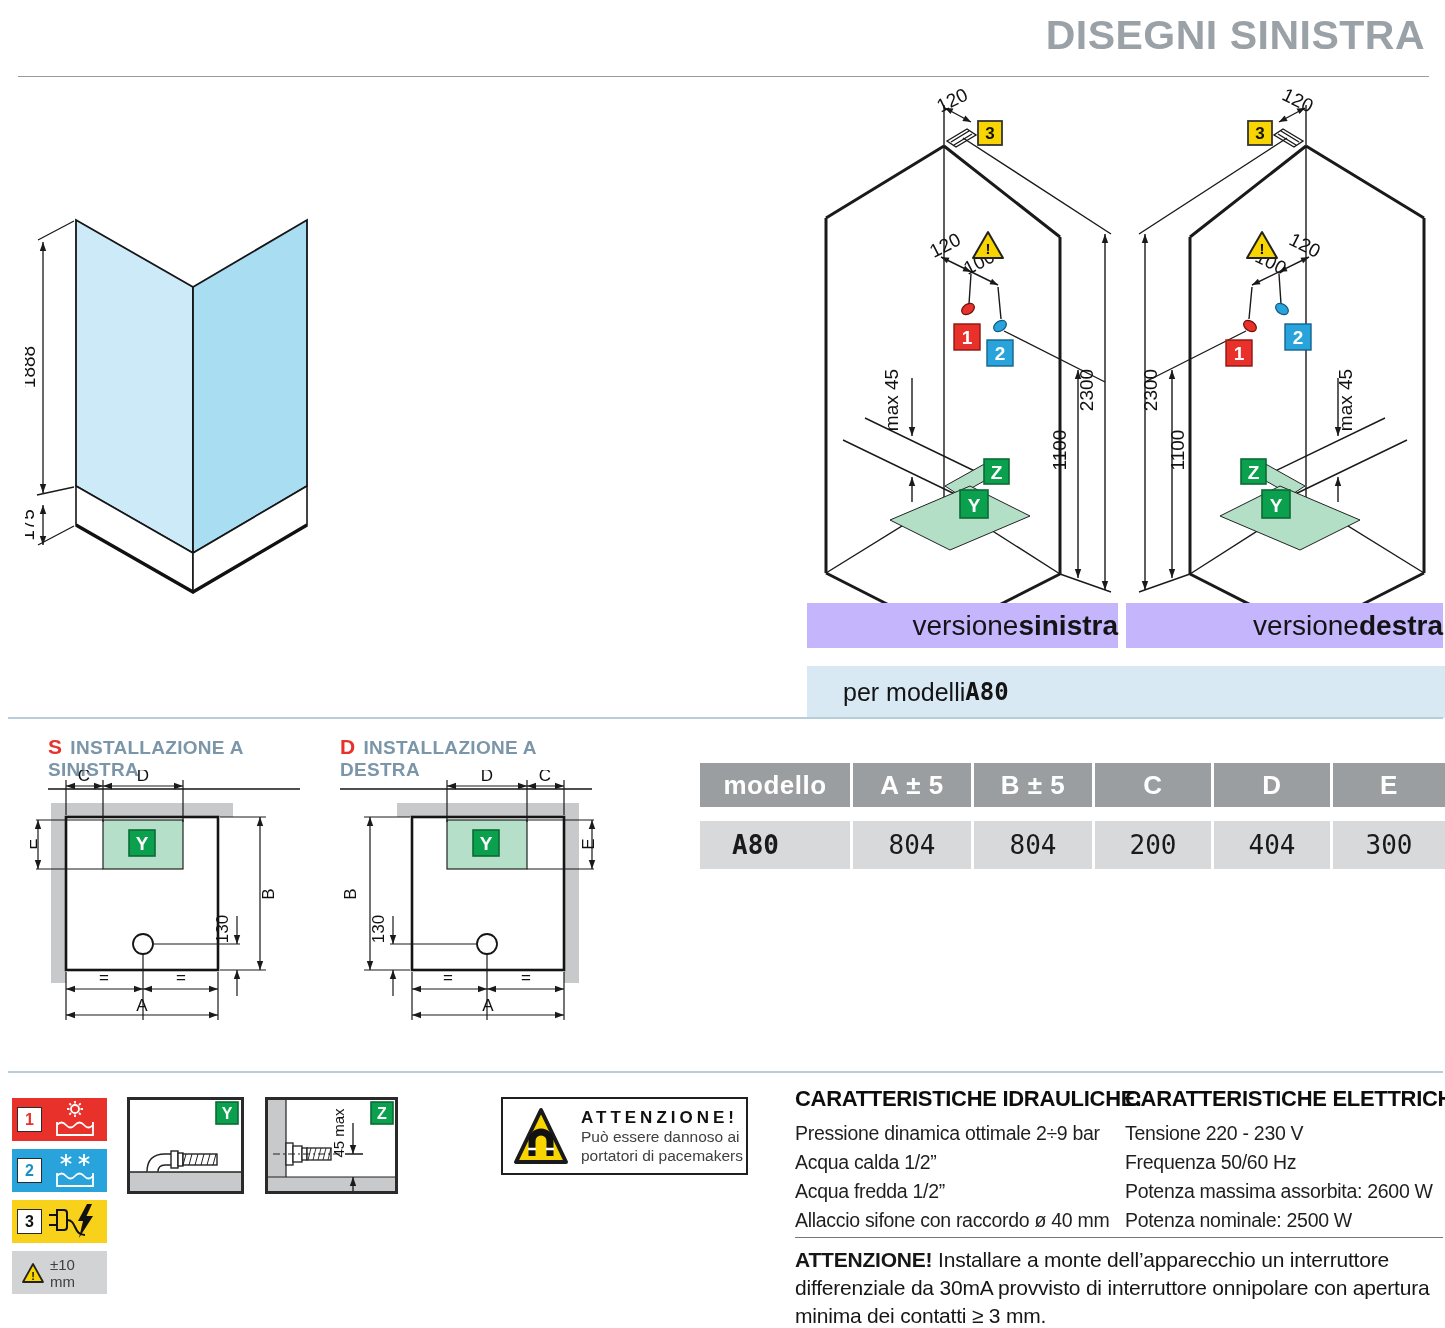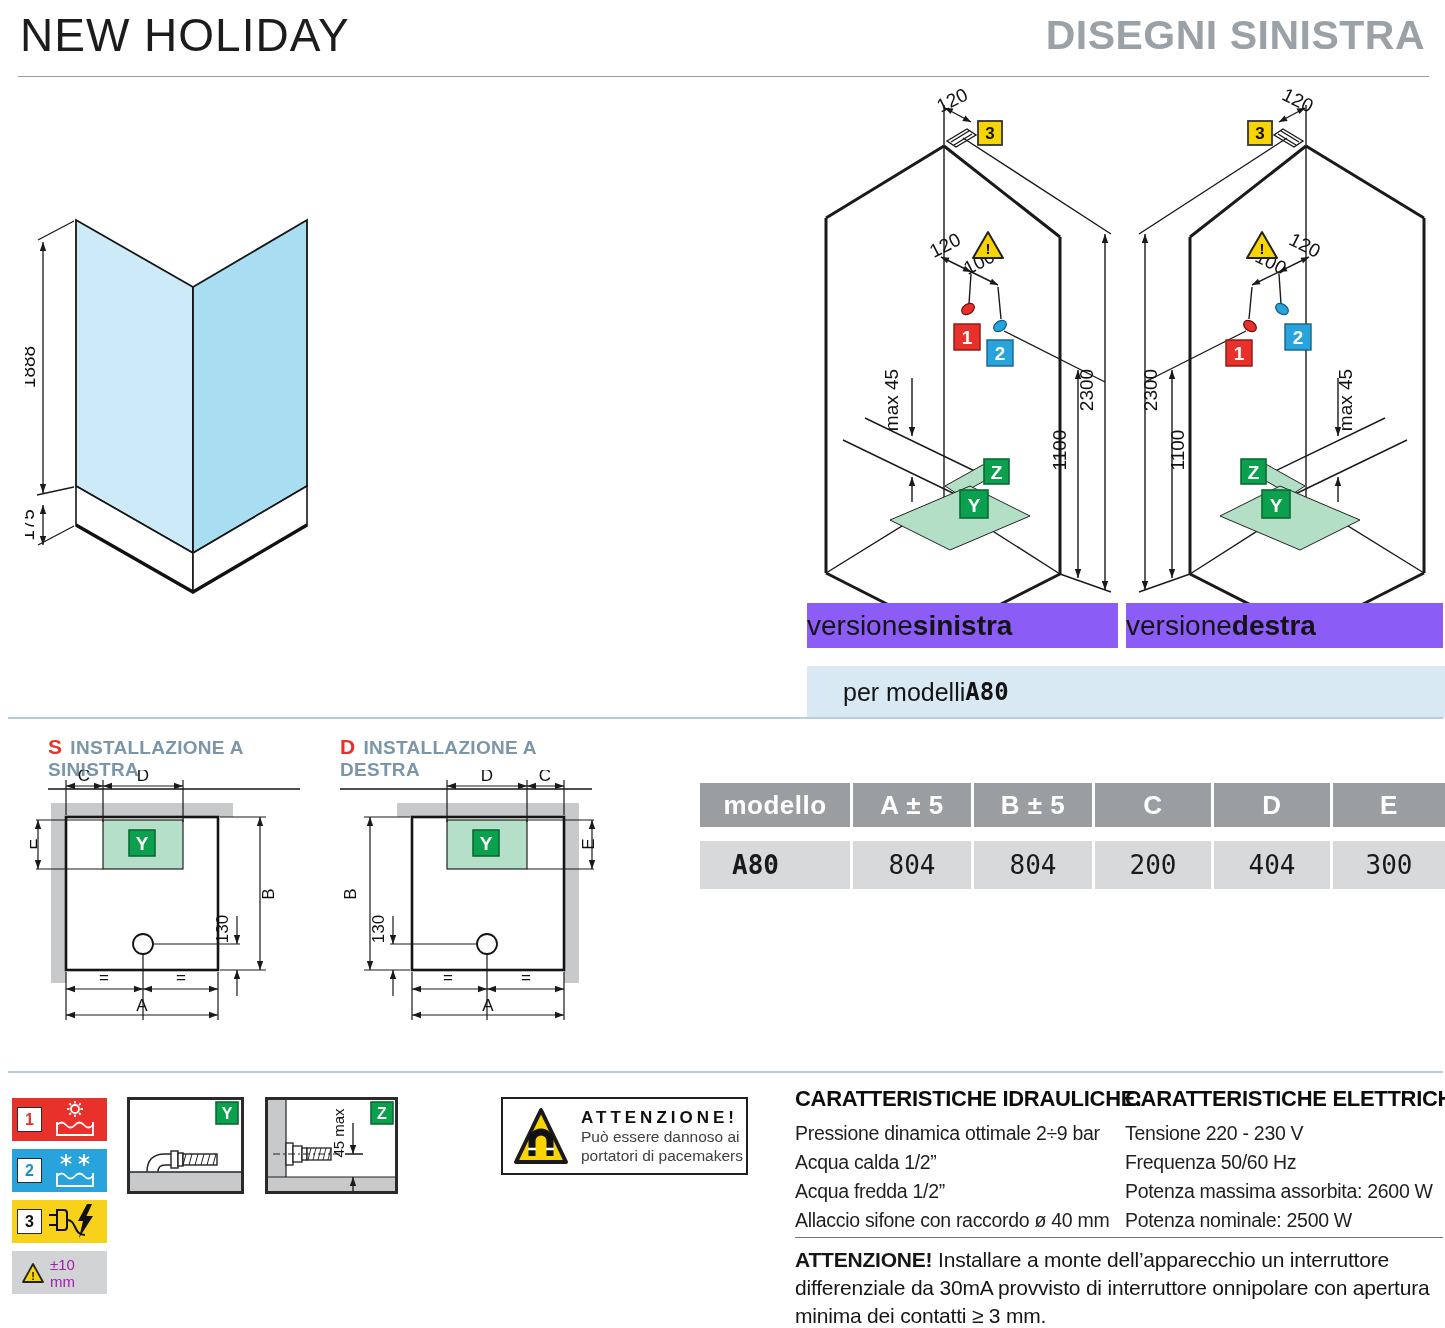--- a/index.html
+++ b/index.html
@@ -5,48 +5,48 @@
   html,body{margin:0;padding:0;background:#fff;}
   .page{position:relative;width:1445px;height:1328px;background:#fff;overflow:hidden;
         font-family:"Liberation Sans",sans-serif;color:#1a1a1a;}
   .abs{position:absolute;}
   
   .h-product{left:20px;top:8px;font-size:46px;font-weight:300;letter-spacing:1px;color:#1c1c1c;}
   .h-page{right:20px;top:12px;font-size:41px;font-weight:700;color:#9aa1a7;letter-spacing:0.5px;}
   .rule-top{left:18px;right:16px;top:76px;border-top:1.5px solid #9b9b9b;height:0;}
   .divider{left:8px;right:2px;height:0;border-top:2px solid #b7cdd9;}
   
-  .ver-bar{height:45px;background:#8b5cf6;display:flex;align-items:center;justify-content:flex-start;
+  .ver-bar{height:45px;background:#c4b5fd;display:flex;align-items:center;justify-content:flex-end;
            font-size:28px;color:#141414;}
   .ver-bar b{font-weight:700;}
   .models-bar{height:52px;background:#d9e9f4;display:flex;align-items:center;
               font-size:25px;color:#141414;padding-left:36px;box-sizing:border-box;}
   .models-bar b{font-family:"DejaVu Sans Mono",monospace;font-weight:700;font-size:24px;}
   
   .plan-title{font-size:19px;font-weight:600;color:#7b96a9;letter-spacing:0.3px;
               border-bottom:2.5px solid #4f4f4f;padding-bottom:7px;width:252px;}
   .plan-title .tag{color:#e8312a;font-weight:700;font-size:21px;margin-right:8px;}
   
-  .spec-table{left:700px;top:783px;display:grid;
+  .spec-table{left:700px;top:763px;display:grid;
               grid-template-columns:150px 118px 118px 116px 116px 112px;
               column-gap:3px;row-gap:14px;}
   .spec-table .hcell{height:44px;background:#9b9ea1;color:#fff;font-size:26px;font-weight:700;
               display:flex;align-items:center;justify-content:center;letter-spacing:0.5px;}
   .spec-table .dcell{height:48px;background:#d8d9da;color:#1a1a1a;font-size:26px;
               font-family:"DejaVu Sans Mono",monospace;
               display:flex;align-items:center;justify-content:center;}
   .spec-table .dcell.model{justify-content:flex-start;padding-left:32px;font-weight:700;}
   
   .legend-bar{left:12px;width:95px;height:43px;display:flex;align-items:center;padding:0 4px 0 5px;
               box-sizing:border-box;}
   .legend-bar .numbox{width:23px;height:23px;background:#fff;border:1.6px solid #2b2b2b;
               display:flex;align-items:center;justify-content:center;
               font-size:16px;font-weight:700;flex:none;}
   .legend-bar svg{margin-left:3px;flex:none;}
-  .tol-text{font-size:15px;color:#a21caf;margin-left:4px;}
+  .tol-text{font-size:15px;color:#404040;margin-left:4px;}
   
   .detail-svg{background:#fff;}
   
   .attn-box{left:501px;top:1097px;width:247px;height:78px;border:2.5px solid #1f1f1f;
             background:#fff;box-sizing:border-box;display:flex;align-items:center;}
   .attn-text{margin-left:8px;line-height:19px;}
   .attn-title{font-size:17px;font-weight:700;letter-spacing:4px;color:#111;}
   .attn-line{font-size:15.5px;color:#404040;}
   
   .col-title{font-size:22px;font-weight:700;color:#0d0d0d;white-space:nowrap;margin-bottom:7px;letter-spacing:-0.3px;}
@@ -60,21 +60,20 @@
   .dim-s{font-size:17px;fill:#111;text-anchor:middle;}
   .boxlab{font-size:19px;font-weight:700;text-anchor:middle;fill:#fff;}
   .boxlab-k{font-size:17px;font-weight:700;text-anchor:middle;fill:#111;}
   .warn-ex{font-size:15px;font-weight:700;text-anchor:middle;fill:#111;}
 </style>
 </head>
 <body>
 
 <div class="page">
 
-  <div class="abs h-product">NEW HOLIDAY</div>
   <div class="abs h-page">DISEGNI SINISTRA</div>
   <div class="abs rule-top"></div>
 
   <svg class="abs" style="left:25px;top:200px" width="330" height="430" viewBox="0 0 330 430">
     <polygon points="51,20 168,87 168,353 51,286" fill="#cdeaf8" stroke="#161616" stroke-width="1.8"></polygon>
     <polygon points="168,87 282,20 282,286 168,353" fill="#a9ddf2" stroke="#161616" stroke-width="1.8"></polygon>
     <polygon points="51,286 168,353 168,392 51,325" fill="#ffffff" stroke="#161616" stroke-width="1.6"></polygon>
     <polygon points="168,353 282,286 282,325 168,392" fill="#ffffff" stroke="#161616" stroke-width="1.6"></polygon>
     <path d="M51,325 L168,392 L282,325" fill="none" stroke="#111" stroke-width="3.4"></path>
     <g stroke="#1a1a1a" stroke-width="1.3" fill="none">

